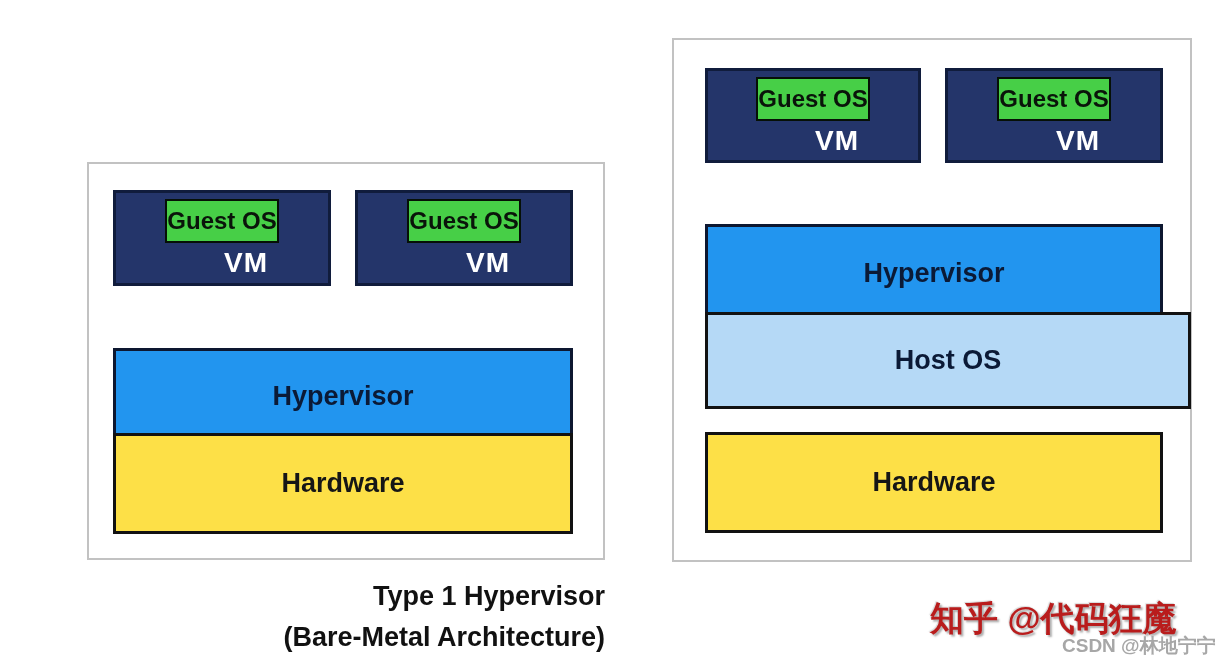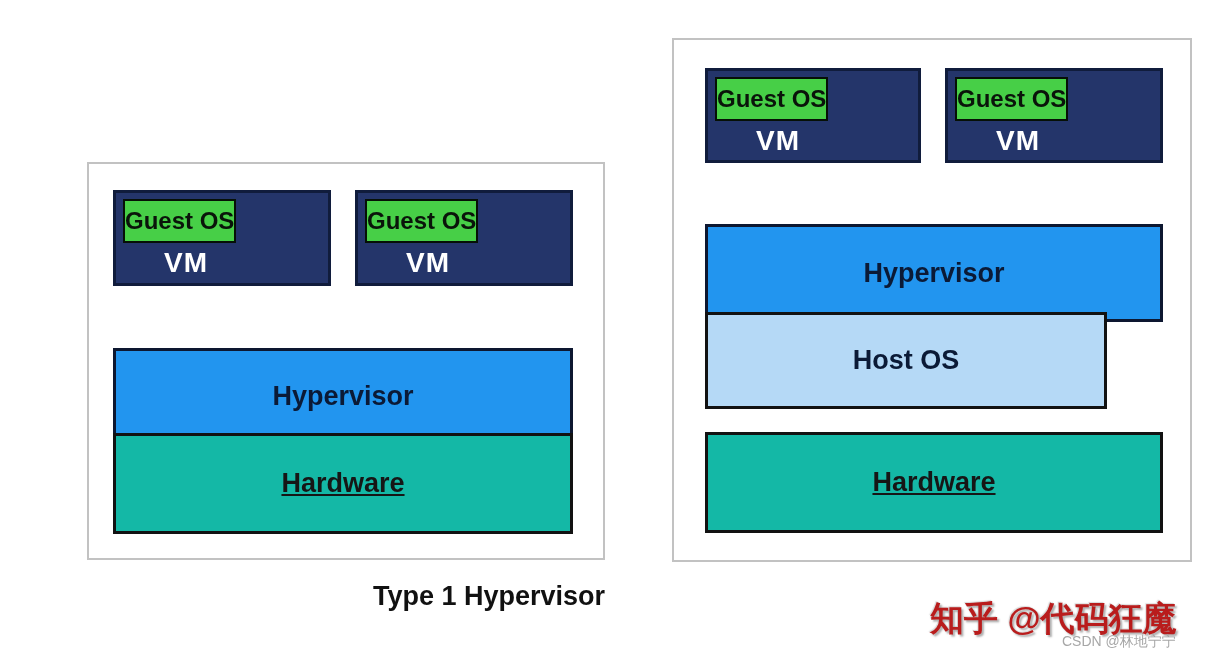--- a/index.html
+++ b/index.html
@@ -26,21 +26,21 @@
   .panel-left  { left: 87px;  top: 162px; width: 518px; height: 398px; }
   .panel-right { left: 672px; top: 38px;  width: 520px; height: 524px; }
 
   .abs { position: absolute; box-sizing: border-box; }
 
   .vm-box {
     background: #24356a;
     border: 3px solid #101c3c;
     display: flex;
     flex-direction: column;
-    align-items: flex-start;
+    align-items: center;
   }
   .guest-os {
     margin: 6px 7px 0 7px;
     height: 40px;
     background: #47cf47;
     border: 2px solid #061006;
     display: flex;
     align-items: center;
     justify-content: center;
     font-weight: bold;
@@ -61,21 +61,21 @@
   .layer {
     display: flex;
     align-items: center;
     justify-content: center;
     font-weight: bold;
     font-size: 27px;
     border: 3px solid #0d1730;
   }
   .layer.hypervisor { background: #2295ef; color: #0b1a36; margin-top: 36px; }
   .layer.hostos     { background: #b5d9f6; color: #0b1a36; border-color: #121212; }
-  .layer.hardware   { background: #14b8a6; color: #161616; border-color: #121212; text-decoration: underline; }
+  .layer.hardware   { background: #fde047; color: #161616; border-color: #121212; }
 
   .caption {
     position: absolute;
     text-align: right;
     font-weight: bold;
     font-size: 27px;
     color: #111111;
     line-height: 41px;
   }
   .caption-left  { left: 87px;  top: 576px; width: 518px; }
@@ -89,24 +89,25 @@
     font-weight: bold;
     color: #b91c1c;
     text-shadow: 2px 2px 2px rgba(160,160,160,0.85), -1px -1px 1px rgba(190,190,190,0.6);
     white-space: nowrap;
     z-index: 5;
   }
   .wm-csdn {
     position: absolute;
     left: 1062px;
     top: 633px;
-    font-size: 14px;
+    font-size: 19px;
     color: #a7a7a7;
     white-space: nowrap;
     z-index: 5;
+    font-weight: bold;
   }
 </style>
 </head>
 <body>
 
 <div class="stage">
 
   <section class="panel panel-left">
     <div class="abs vm-box" style="left:24px; top:26px; width:218px; height:96px;">
       <div class="guest-os">
@@ -131,26 +132,27 @@
       </div>
       <div class="vm-label">VM</div>
     </div>
     <div class="abs vm-box" style="left:271px; top:28px; width:218px; height:95px;">
       <div class="guest-os">
         <span>Guest OS</span>
       </div>
       <div class="vm-label">VM</div>
     </div>
     <div class="abs layer hypervisor" style="left:31px; top:148px; width:458px; height:98px;">Hypervisor</div>
-    <div class="abs layer hostos" style="left:31px; top:272px; width:402px; height:97px;">Host OS</div>
+    <div class="abs layer hostos" style="left:31px; top:272px; width:486px; height:97px;">Host OS</div>
     <div class="abs layer hardware" style="left:31px; top:392px; width:458px; height:101px;">Hardware</div>
   </section>
 
   <div class="caption caption-left">
     <div>Type 1 Hypervisor</div>
+    <div>(Bare-Metal Architecture)</div>
   </div>
   <div class="caption caption-right">
   </div>
 
   <div class="wm-zhihu">知乎 @代码狂魔</div>
   <div class="wm-csdn">CSDN @林地宁宁</div>
 
 </div>
 
 </body></html>

